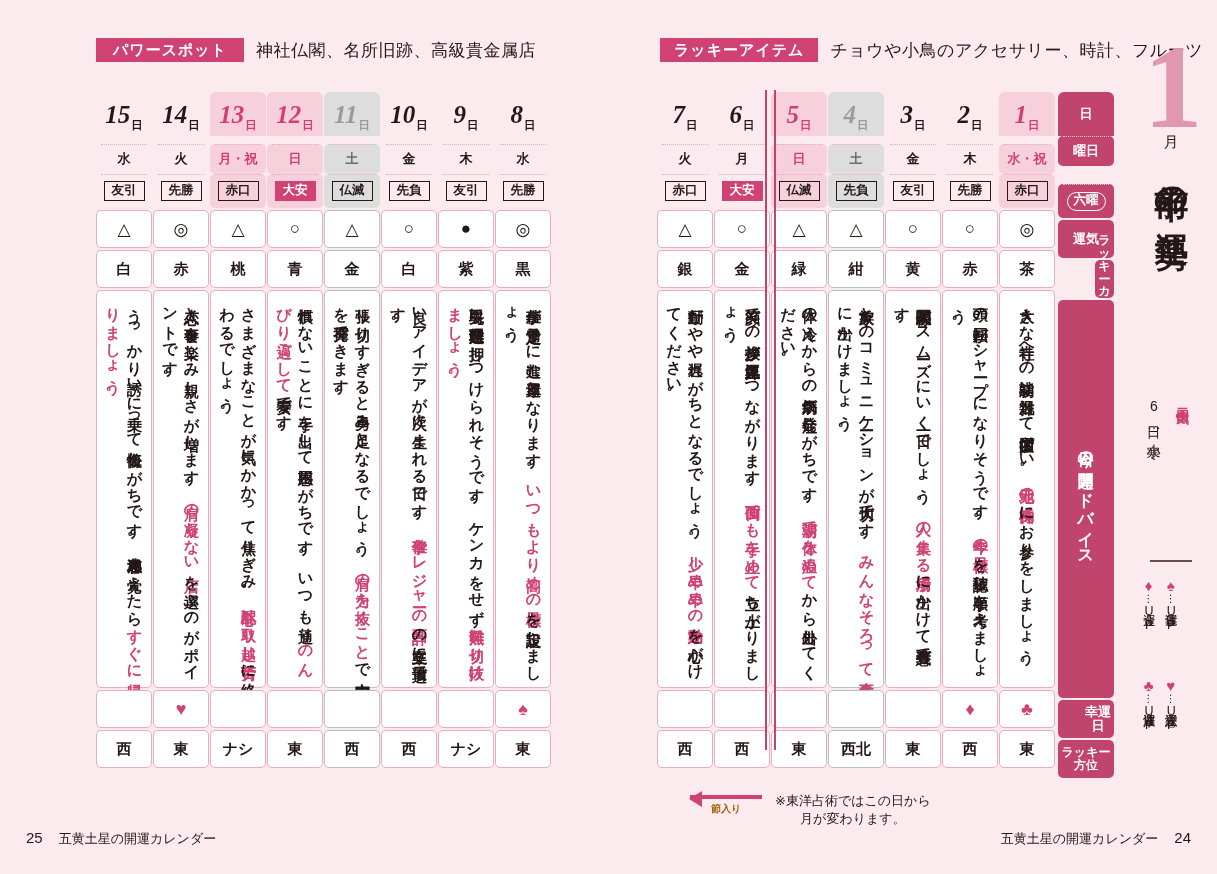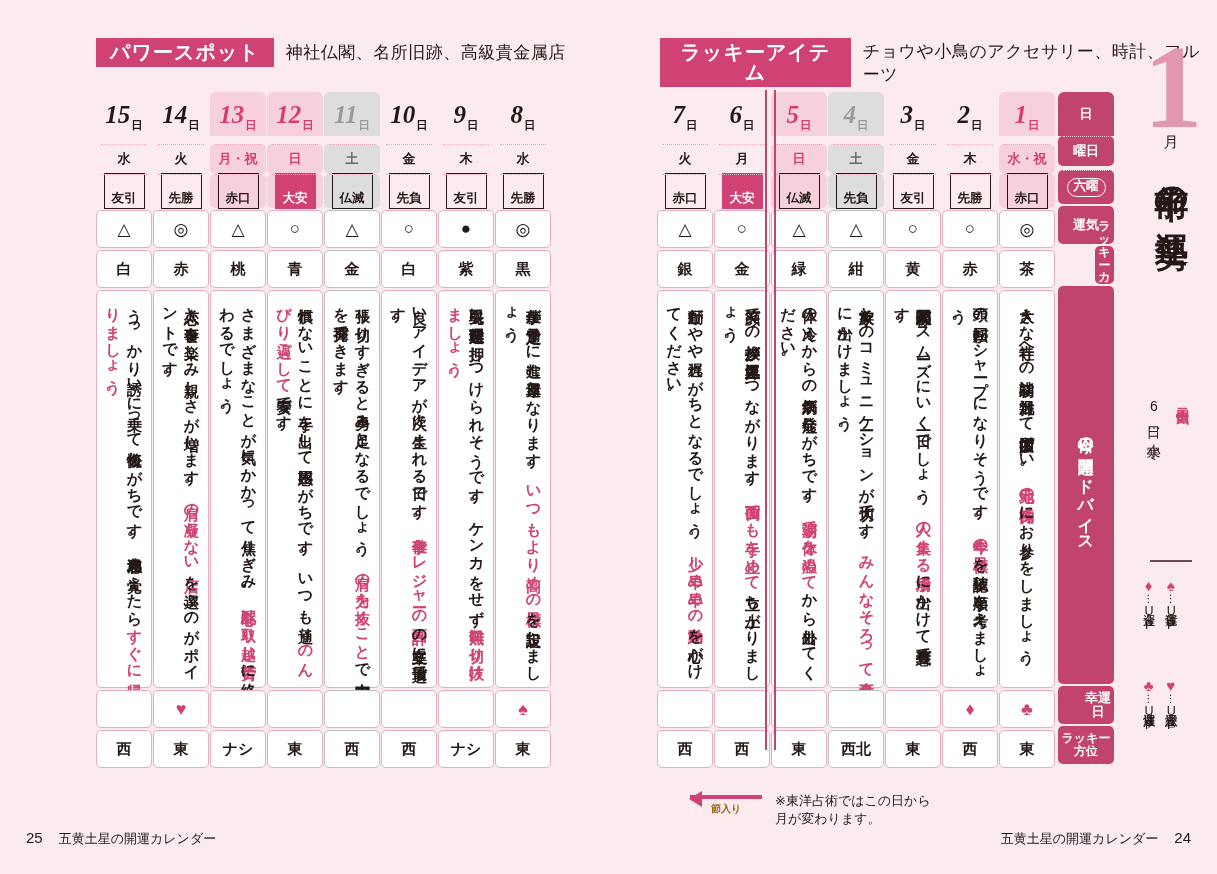--- a/index.html
+++ b/index.html
@@ -9,21 +9,21 @@
     font-family:"Liberation Sans","DejaVu Sans",sans-serif;
     color:#231815;
     overflow:hidden;
     position:relative;
   }
   .page{position:absolute;inset:0;}
 
   
   .hdr{position:absolute;display:flex;align-items:center;gap:12px;}
   .hdr-badge{
-    background:#cf4273;color:#ffffff;font-weight:bold;font-size:20px;
+    background:#cf4273;color:#ffffff;font-weight:bold;font-size:15px;
     letter-spacing:1px;padding:4px 14px 5px;line-height:1;
     min-width:120px;text-align:center;
   }
   .hdr-text{font-size:17px;letter-spacing:.5px;color:#231815;}
 
   #hdr-left{left:96px;top:38px;}
   #hdr-right{left:660px;top:38px;}
 
   
   #month-block{position:absolute;left:1125px;top:40px;width:92px;}
@@ -76,21 +76,21 @@
     font-size:25px;font-weight:bold;line-height:1;}
   .c-day .dsuf{font-size:11.5px;font-weight:bold;margin-left:1px;align-self:flex-end;
     margin-bottom:3px;}
   .c-dow{height:30px;border:none;background:transparent;margin-bottom:0;
     font-size:13px;font-weight:bold;position:relative;}
   .c-dow::before{content:"";position:absolute;left:5px;right:5px;top:0;height:0;
     border-top:1.6px dotted #e8adc0;}
   .c-roku{height:34px;border:none;background:transparent;margin-bottom:2px;position:relative;}
   .c-roku::before{content:"";position:absolute;left:5px;right:5px;top:0;height:0;
     border-top:1.6px dotted #e8adc0;}
-  .roku-pill{border:1.4px solid #231815;border-radius:0;padding:17px 7px 2px;
+  .roku-pill{border:1.4px solid #231815;border-radius:0;padding:1px 7px 2px;
     font-size:12.5px;font-weight:bold;line-height:1.15;background:transparent;}
   .roku-pill.fill{background:#cf4273;border-color:#cf4273;color:#fff;}
 
   .c-fortune{height:38px;font-size:17px;}
   .c-color{height:38px;font-size:15px;font-weight:bold;}
   .c-advice{height:398px;align-items:flex-start;justify-content:center;padding:6px 2px 4px;}
   .adv{writing-mode:vertical-rl;text-orientation:upright;font-size:15.2px;
     line-height:1.42;letter-spacing:.4px;font-weight:bold;max-height:384px;
     font-family:"Liberation Serif","DejaVu Serif",serif;}
   .adv .hl{color:#cf4273;}
@@ -106,21 +106,21 @@
   .col.tint-gray .c-dow{color:#6b6b6b;}
   .col.sun .c-day .dnum,.col.sun .c-day .dsuf,.col.sun .c-dow{color:#d63b72;}
   .col.sun .c-day .dnum{color:#d63b72;}
 
   
   .labcol{width:56px;display:flex;flex-direction:column;margin-left:2px;}
   .lab{background:#c1446d;color:#fff;border-radius:5px;margin-bottom:2px;
     display:flex;align-items:center;justify-content:center;font-weight:bold;
     font-size:13px;line-height:1.08;text-align:center;box-sizing:border-box;}
   .lab.l-day{height:44px;border-radius:6px 6px 0 0;margin-bottom:0;background:#c1446d;}
-  .lab.l-dow{height:30px;margin-bottom:4px;position:relative;text-align:center;}
+  .lab.l-dow{height:30px;margin-bottom:18px;position:relative;text-align:center;}
   .lab.l-dow::before{content:"";position:absolute;left:5px;right:5px;top:0;height:0;
     border-top:1.6px dotted #edc4d3;}
   .lab.l-roku{height:34px;margin-bottom:2px;position:relative;}
   .lab.l-roku::before{content:"";position:absolute;left:5px;right:5px;top:0;height:0;
     border-top:1.6px dotted #edc4d3;}
   .lab-pill{border:1.4px solid #fff;border-radius:12px;padding:1.5px 6px 2px;font-size:12.5px;}
   .lab.l-fortune{height:38px;}
   .lab.l-color{height:38px;font-size:12px;margin-left:37px;}
   .lab.l-advice{height:398px;}
   .lab.l-advice span{writing-mode:vertical-rl;text-orientation:upright;font-size:16px;
@@ -476,21 +476,21 @@
       <div class="lab l-dir">ラッキー方位</div>
     </div>
   </div>
 
   <div class="setsu-rule" id="setsu-rule-1"></div>
 
   <div class="setsu-arrow">
     <div class="arrow-line"></div>
     <div class="setsu-lbl">節入り</div>
   </div>
-  <div class="setsu-note" style="white-space: pre-line;">※東洋占術ではこの日から
+  <div class="setsu-note" style="white-space: pre-line; text-align: center;">※東洋占術ではこの日から
 月が変わります。</div>
 
   <div class="footer" id="footer-left">
     <span class="pgnum">25</span>
     <span>五黄土星の開運カレンダー</span>
   </div>
   <div class="footer" id="footer-right">
     <span>五黄土星の開運カレンダー</span>
     <span class="pgnum">24</span>
   </div>

